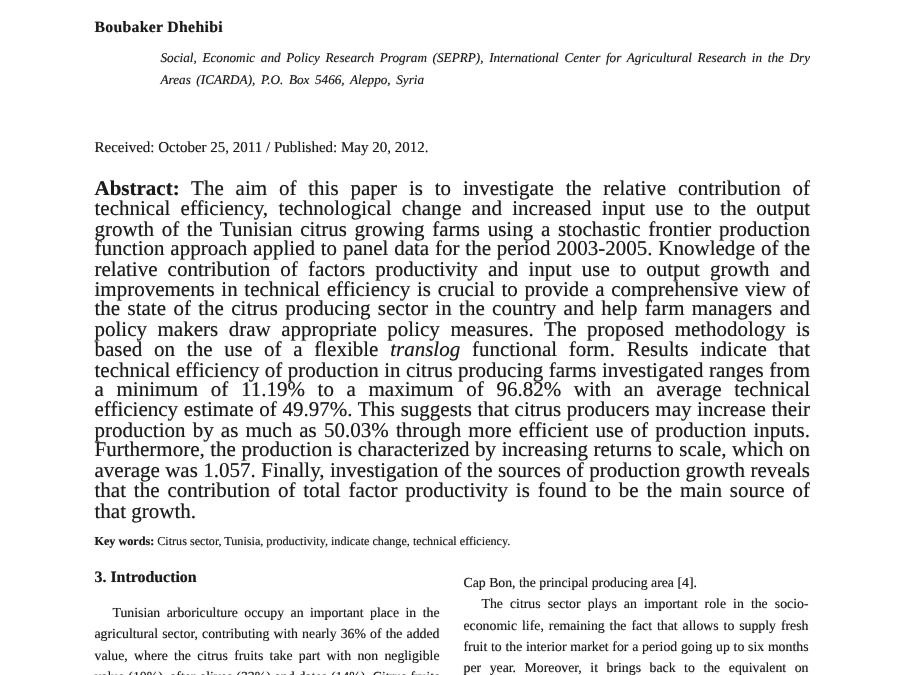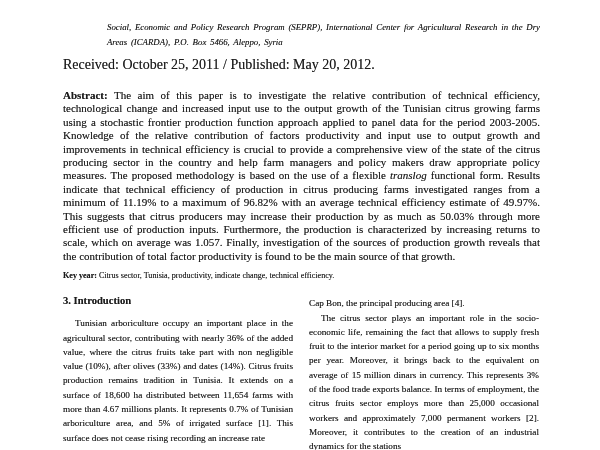--- a/index.html
+++ b/index.html
@@ -31,26 +31,26 @@
   .affiliation {
     margin-top: 7px;
     font-size: 8.8px;
     font-style: italic;
     line-height: 14.5px;
     text-align: justify;
     word-spacing: 1.5px;
     margin-left: 44px;
   }
   .dates {
-    margin-top: 8px;
-    font-size: 14px;
+    margin-top: 33px;
+    font-size: 10px;
   }
   .abstract {
     margin-top: 16px;
-    font-size: 11px;
+    font-size: 14px;
     line-height: 13.4px;
     text-align: justify;
   }
   .abstract .lbl, .keywords .lbl {
     font-weight: bold;
   }
   .keywords {
     margin-top: 8px;
     font-size: 8.1px;
   }
@@ -79,31 +79,32 @@
   }
   .col-right .body:first-child {
     margin-top: 1px;
   }
 </style>
 </head>
 <body>
 
 <div class="page">
 
+  <div class="author">Boubaker Dhehibi</div>
 
   <div class="affiliation">Social, Economic and Policy Research Program (SEPRP), International Center for Agricultural Research in the Dry Areas (ICARDA), P.O. Box 5466, Aleppo, Syria</div>
 
   <div class="dates">Received: October 25, 2011 / Published: May 20, 2012.</div>
 
   <div class="abstract">
     <span class="lbl">Abstract:</span><span> The aim of this paper is to investigate the relative contribution of technical efficiency, technological change and increased input use to the output growth of the Tunisian citrus growing farms using a stochastic frontier production function approach applied to panel data for the period 2003-2005. Knowledge of the relative contribution of factors productivity and input use to output growth and improvements in technical efficiency is crucial to provide a comprehensive view of the state of the citrus producing sector in the country and help farm managers and policy makers draw appropriate policy measures. The proposed methodology is based on the use of a flexible </span><i>translog</i><span> functional form. Results indicate that technical efficiency of production in citrus producing farms investigated ranges from a minimum of 11.19% to a maximum of 96.82% with an average technical efficiency estimate of 49.97%. This suggests that citrus producers may increase their production by as much as 50.03% through more efficient use of production inputs. Furthermore, the production is characterized by increasing returns to scale, which on average was 1.057. Finally, investigation of the sources of production growth reveals that the contribution of total factor productivity is found to be the main source of that growth.</span>
   </div>
 
   <div class="keywords">
-    <span class="lbl">Key year:</span><span> Citrus sector, Tunisia, productivity, indicate change, technical efficiency.</span>
+    <span class="lbl">Key words:</span><span> Citrus sector, Tunisia, productivity, indicate change, technical efficiency.</span>
   </div>
 
   <div class="columns">
 
     <div class="col col-left">
       <div class="sec">3. Introduction</div>
       <p class="body indent">Tunisian arboriculture occupy an important place in the agricultural sector, contributing with nearly 36% of the added value, where the citrus fruits take part with non negligible value (10%), after olives (33%) and dates (14%). Citrus fruits production remains tradition in Tunisia. It extends on a surface of 18,600 ha distributed between 11,654 farms with more than 4.67 millions plants. It represents 0.7% of Tunisian arboriculture area, and 5% of irrigated surface [1]. This surface does not cease rising recording an increase rate</p>
     </div>
 
     <div class="col col-right">

